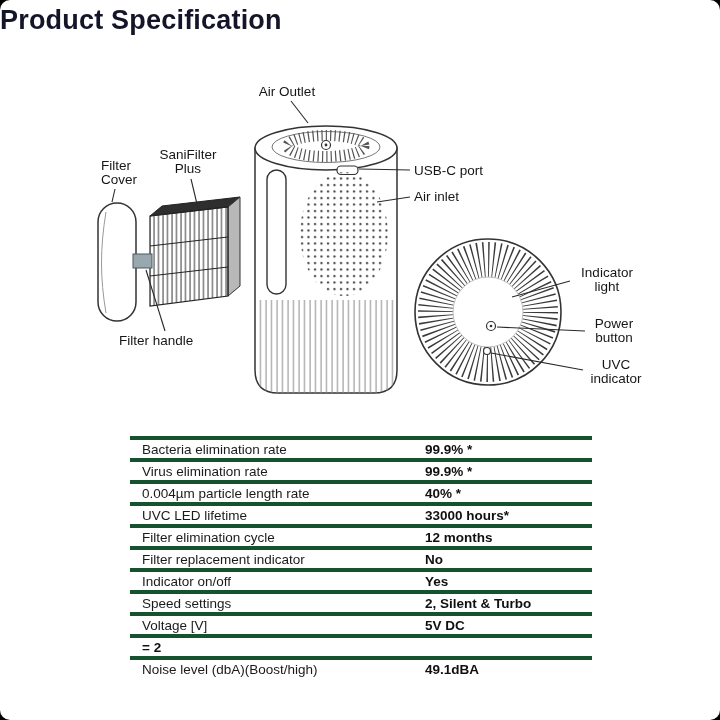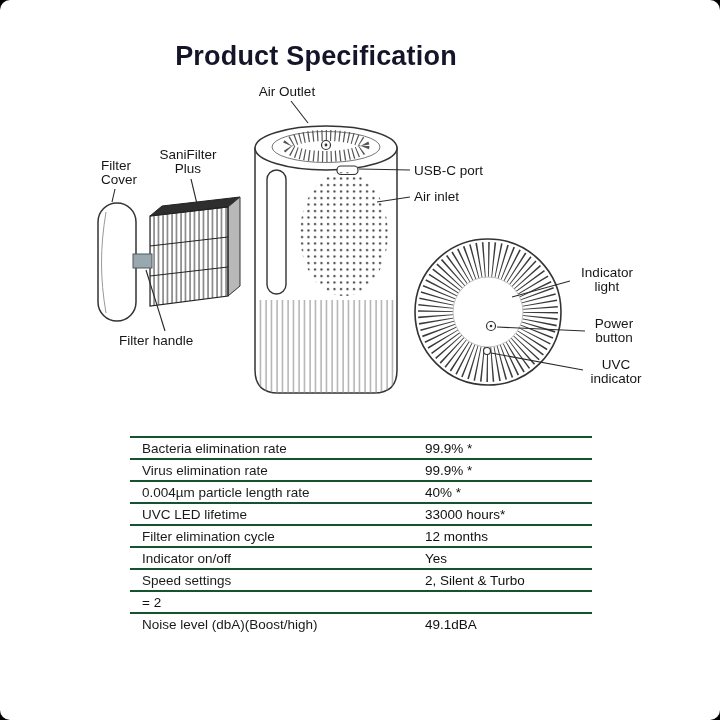--- a/index.html
+++ b/index.html
@@ -1,26 +1,26 @@
 <!DOCTYPE html>
 <html><head>
 <meta charset="utf-8">
 <style>
   html,body{margin:0;padding:0;background:#000;}
   .page{position:relative;width:720px;height:720px;background:#fff;border-radius:10px;
         overflow:hidden;font-family:"Liberation Sans",sans-serif;color:#1a1a1a;}
-  .title{position:absolute;top:5px;left:0;width:632px;text-align:center;
-         font-size:27px;font-weight:700;color:#15152a;letter-spacing:.2px;margin-top:36px;}
+  .title{position:absolute;top:5px;left:0;width:632px;text-align:left;
+         font-size:27px;font-weight:700;color:#15152a;letter-spacing:.2px;}
   svg{position:absolute;top:0;left:0;}
   svg text{font-family:"Liberation Sans",sans-serif;font-size:13.5px;fill:#161616;}
   .spec-table{position:absolute;top:436px;left:130px;width:462px;}
-  .spec-row{display:flex;align-items:center;height:22px;border-top:2px solid #14532d;
+  .spec-row{display:flex;align-items:center;height:22px;border-top:4px solid #14532d;
             font-size:13.5px;padding-left:12px;box-sizing:border-box;}
   .spec-row .lab{width:283px;color:#1a1a1a;}
-  .spec-row .val{font-weight:400;color:#101010;}
+  .spec-row .val{font-weight:700;color:#101010;}
 </style>
 </head>
 <body>
 
 <div class="page">
 
   <div class="title">Product Specification</div>
 
   <svg width="720" height="432" viewBox="0 0 720 432">
     <defs>
@@ -122,32 +122,40 @@
       <span class="lab">UVC LED lifetime</span>
       <span class="val">33000 hours*</span>
     </div>
 
 
     <div class="spec-row">
       <span class="lab">Filter elimination cycle</span>
       <span class="val">12 months</span>
     </div>
 
+    <div class="spec-row">
+      <span class="lab">Filter replacement indicator</span>
+      <span class="val">No</span>
+    </div>
 
     <div class="spec-row">
       <span class="lab">Indicator on/off</span>
       <span class="val">Yes</span>
     </div>
 
     <div class="spec-row">
       <span class="lab">Speed settings</span>
       <span class="val">2, Silent &amp; Turbo</span>
     </div>
 
 
+    <div class="spec-row">
+      <span class="lab">Voltage [V]</span>
+      <span class="val">5V DC</span>
+    </div>
 
     <div class="spec-row">
       <span class="val">= 2</span>
     </div>
 
     <div class="spec-row">
       <span class="lab">Noise level (dbA)(Boost/high)</span>
       <span class="val">49.1dBA</span>
     </div>
   </div>

